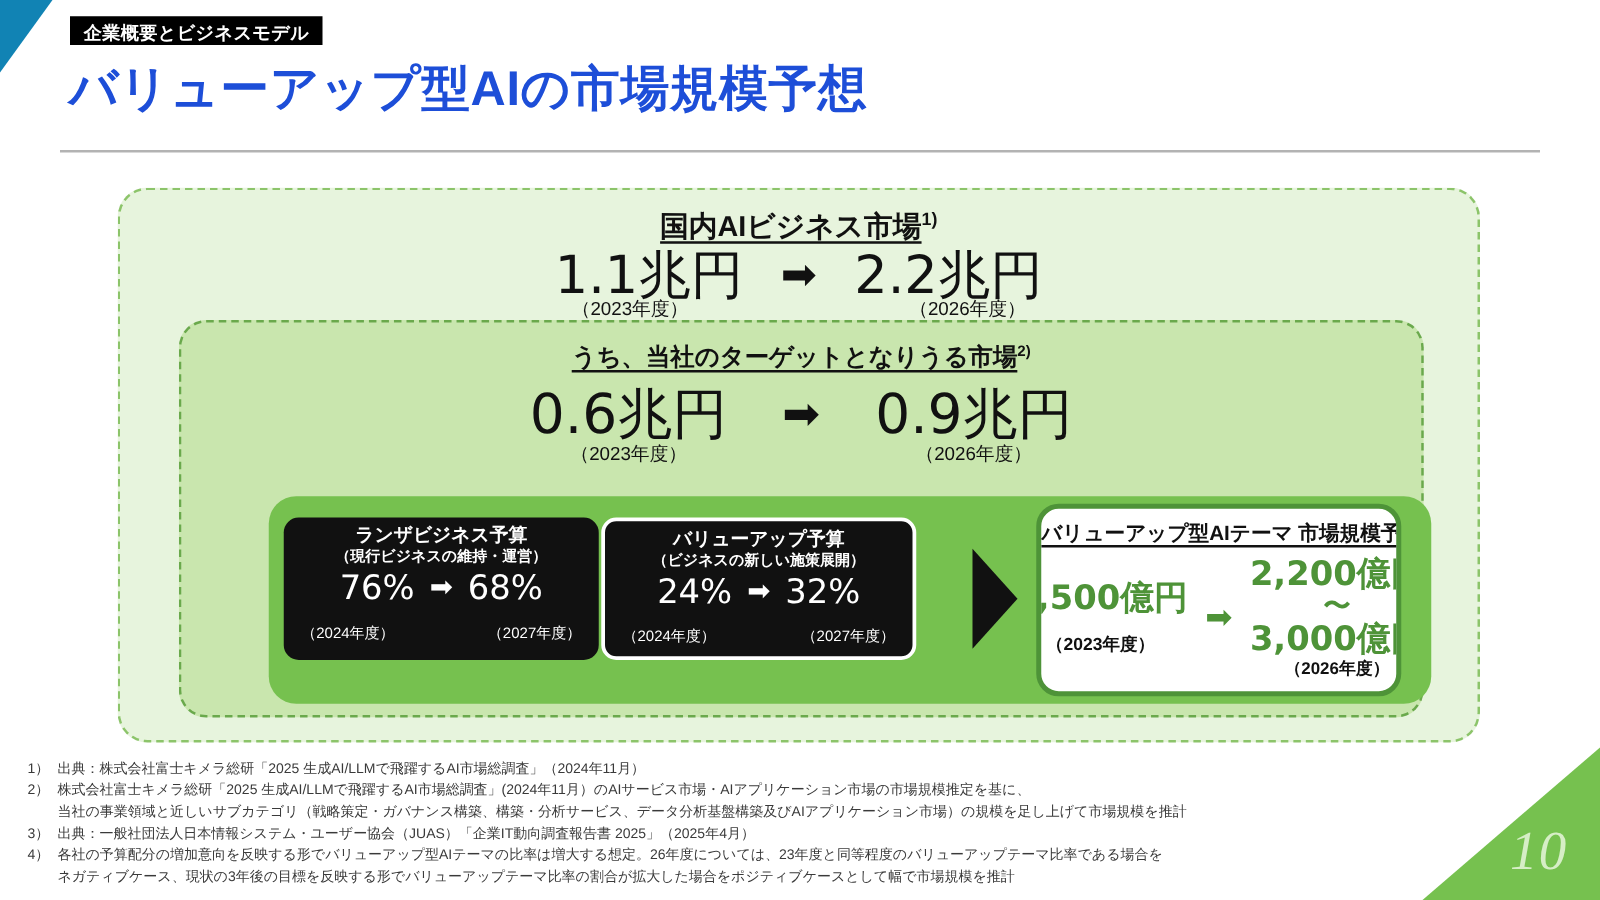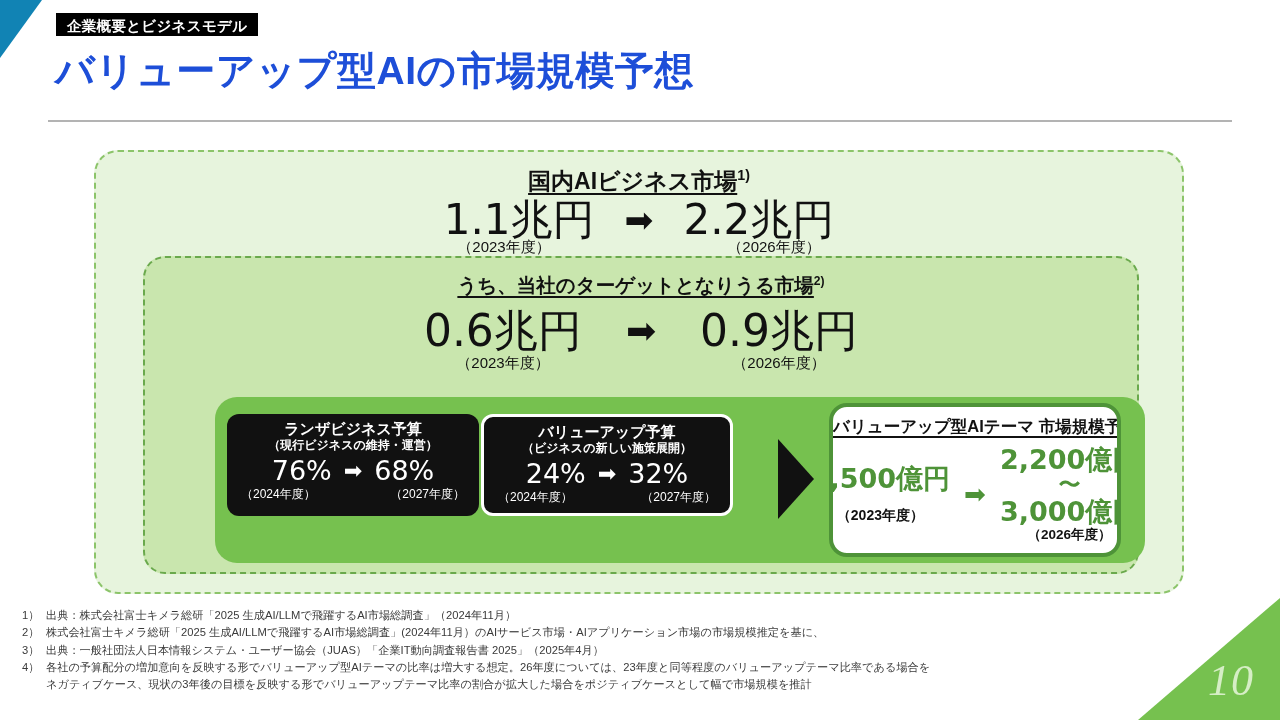--- a/index.html
+++ b/index.html
@@ -185,21 +185,21 @@
   .bb-title { font-size: 15px; font-weight: 700; line-height: 1.15; white-space: nowrap; }
   .bb-sub   { font-size: 12px; font-weight: 700; line-height: 1.2; margin-top: 1px; white-space: nowrap; }
   .bb-vals {
     display: flex; align-items: center; justify-content: center;
     gap: 12px; margin-top: 2px;
     font-size: 27px; font-weight: 400;
     font-family: "DejaVu Sans", sans-serif;
   }
   .bb-years {
     display: flex; justify-content: space-between;
-    font-size: 12px; margin-top: 0px; padding: 0 4px;
+    font-size: 12px; margin-top: 12px; padding: 0 4px;
     white-space: nowrap;
   }
 
   .tri-arrow {
     position: absolute;
     left: 563px; top: 42px;
     width: 0; height: 0;
     border-left: 36px solid #111111;
     border-top: 40px solid transparent;
     border-bottom: 40px solid transparent;
@@ -371,20 +371,21 @@
 
     <div class="note">
       <span class="note-num">1）</span>
       <span class="note-txt">出典：株式会社富士キメラ総研「2025 生成AI/LLMで飛躍するAI市場総調査」（2024年11月）</span>
     </div>
 
     <div class="note">
       <span class="note-num">2）</span>
       <span class="note-txt">株式会社富士キメラ総研「2025 生成AI/LLMで飛躍するAI市場総調査」(2024年11月）のAIサービス市場・AIアプリケーション市場の市場規模推定を基に、</span>
     </div>
+    <div class="note-cont">当社の事業領域と近しいサブカテゴリ（戦略策定・ガバナンス構築、構築・分析サービス、データ分析基盤構築及びAIアプリケーション市場）の規模を足し上げて市場規模を推計</div>
 
     <div class="note">
       <span class="note-num">3）</span>
       <span class="note-txt">出典：一般社団法人日本情報システム・ユーザー協会（JUAS）「企業IT動向調査報告書 2025」（2025年4月）</span>
     </div>
 
     <div class="note">
       <span class="note-num">4）</span>
       <span class="note-txt">各社の予算配分の増加意向を反映する形でバリューアップ型AIテーマの比率は増大する想定。26年度については、23年度と同等程度のバリューアップテーマ比率である場合を</span>
     </div>

